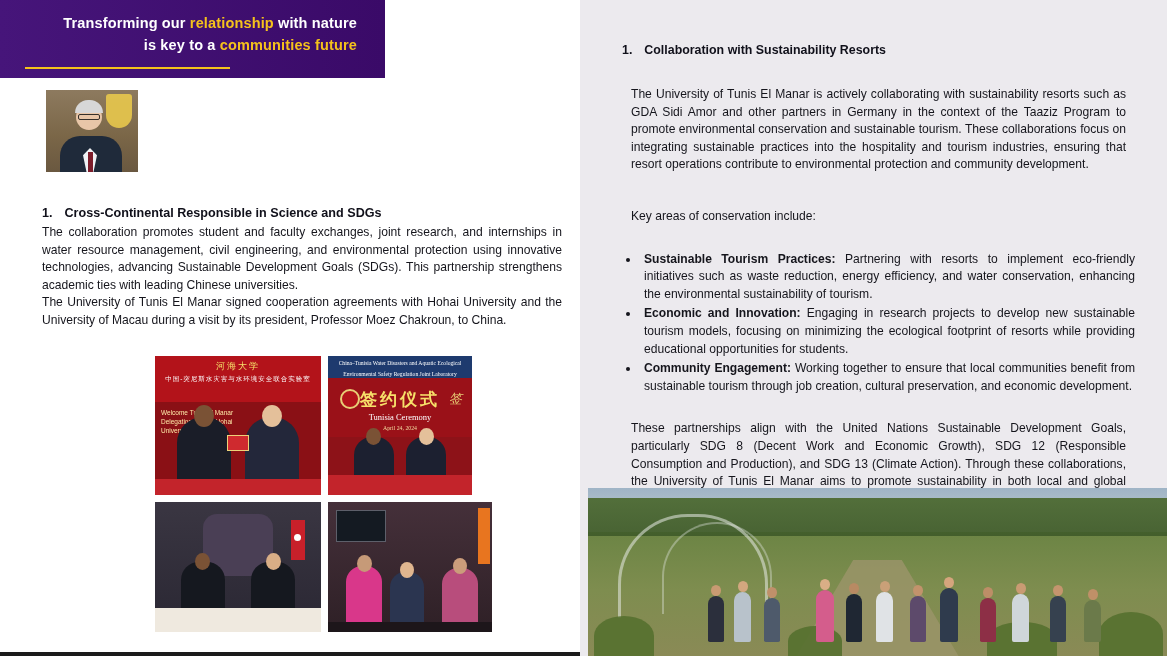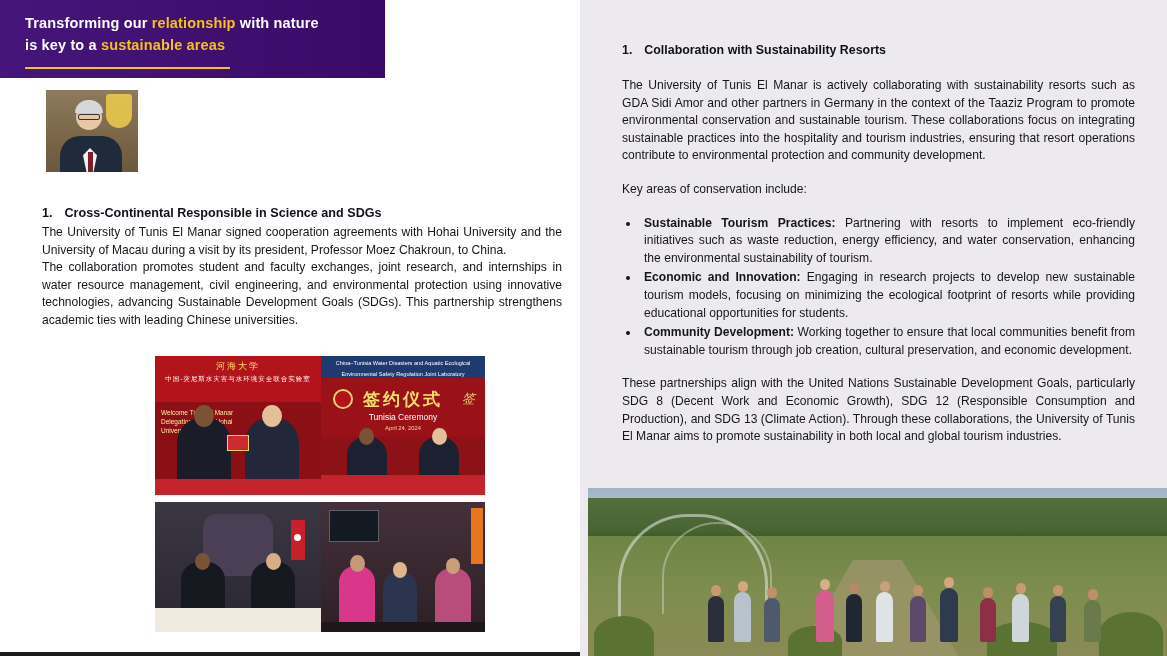--- a/index.html
+++ b/index.html
@@ -25,21 +25,22 @@
     padding: 0;
   }
 
   .title-banner {
     position: absolute;
     left: 0; top: 0;
     width: 385px; height: 78px;
     background: #3b0a6b;
     background: linear-gradient(90deg,#46157a 0%,#3a0a68 100%);
     color: #ffffff;
-    padding: 12px 16px 0 25px;
+    padding: 12px 28px 0 25px;
+    text-align: right;
   }
   .title-banner .tline {
     font-size: 14.5px;
     font-weight: bold;
     line-height: 22px;
     letter-spacing: .15px;
   }
   .title-banner .hl { color: #f5c21b; }
   .title-rule {
     position: absolute;
@@ -152,28 +153,28 @@
   }
   .left-body p { margin: 0 0 0 0; }
   .left-body p + p { margin-top: 0px; }
 
   
   .photo-grid {
     position: absolute;
     left: 155px; top: 356px;
     width: 337px;
   }
-  .pg-row { display: flex; margin-bottom: 7px; }
+  .pg-row { display: flex; gap: 7px; margin-bottom: 7px; }
   .ph {
     position: relative;
     overflow: hidden;
     border: 0;
   }
   .ph-1 { width: 166px; height: 139px; background: #8a1015; }
-  .ph-2 { width: 164px; height: 139px; background: #9a1118; }
+  .ph-2 { width: 144px; height: 139px; background: #9a1118; font-family: Liberation Serif, serif; }
   .ph-3 { width: 166px; height: 130px; background: #2c2b36; }
   .ph-4 { width: 164px; height: 130px; background: #3d2a30; }
 
   
   .ph-1 .banner {
     position: absolute; left: 0; top: 0; right: 0; height: 46px;
     background: #b3131a;
   }
   .ph-1 .cn {
     position: absolute; left: 50%; top: 4px; transform: translateX(-50%);
@@ -342,21 +343,21 @@
   .right-heading {
     position: absolute; left: 42px; top: 43px; width: 510px;
     font-size: 12.4px; font-weight: bold; color: #10101a;
   }
   .right-heading .num { margin-right: 12px; }
   .right-body {
     position: absolute; left: 42px; top: 60px; width: 513px;
     font-size: 12.1px; line-height: 17.6px; color: #15151c;
     text-align: justify;
   }
-  .right-body p { margin: 0; }
+  .right-body p { margin: 9px; }
   .right-body .gap { height: 16px; }
   .bullets { margin: 0; padding: 0 0 0 18px; }
   .bullets li {
     margin: 0 0 0 0; padding: 0 0 0 4px;
     text-align: justify;
   }
   .bullets li + li { margin-top: 2px; }
   .bullets b { font-weight: bold; }
 
   .right-photo {
@@ -417,21 +418,21 @@
 
 <div class="page">
 
   <div class="left-col">
 
     <div class="title-banner">
       <div class="tline">
         <span>Transforming our </span><span class="hl">relationship</span><span> with nature</span>
       </div>
       <div class="tline">
-        <span>is key to a </span><span class="hl">sustainable areas</span>
+        <span>is key to a </span><span class="hl">communities future</span>
       </div>
       <div class="title-rule"></div>
     </div>
 
     <div class="profile">
       <div class="portrait">
         <div class="wall"></div>
         <div class="crest"></div>
         <div class="body"></div>
         <div class="shirt"></div>
@@ -440,22 +441,22 @@
         <div class="hair"></div>
         <div class="glasses"></div>
       </div>
     </div>
 
     <div class="sec-heading">
       <span class="num">1.</span><span>Cross-Continental Responsible in Science and SDGs</span>
     </div>
 
     <div class="left-body">
+      <p>The collaboration promotes student and faculty exchanges, joint research, and internships in water resource management, civil engineering, and environmental protection using innovative technologies, advancing Sustainable Development Goals (SDGs). This partnership strengthens academic ties with leading Chinese universities.</p>
       <p>The University of Tunis El Manar signed cooperation agreements with Hohai University and the University of Macau during a visit by its president, Professor Moez Chakroun, to China.</p>
-      <p>The collaboration promotes student and faculty exchanges, joint research, and internships in water resource management, civil engineering, and environmental protection using innovative technologies, advancing Sustainable Development Goals (SDGs). This partnership strengthens academic ties with leading Chinese universities.</p>
     </div>
 
     <div class="photo-grid">
       <div class="pg-row">
 
         <div class="ph ph-1">
           <div class="banner"></div>
           <div class="cn">河海大学</div>
           <div class="cn2">中国-突尼斯水灾害与水环境安全联合实验室</div>
           <div class="welcome">Welcome Tunis El Manar Delegation visiting Hohai University</div>
@@ -526,21 +527,21 @@
 
     <div class="right-body">
       <div style="height:17px"></div>
       <p>The University of Tunis El Manar is actively collaborating with sustainability resorts such as GDA Sidi Amor and other partners in Germany in the context of the Taaziz Program  to promote environmental conservation and sustainable tourism. These collaborations focus on integrating sustainable practices into the hospitality and tourism industries, ensuring that resort operations contribute to environmental protection and community development.</p>
       <div class="gap"></div>
       <p>Key areas of conservation include:</p>
       <div class="gap"></div>
       <ul class="bullets">
         <li><b>Sustainable Tourism Practices:</b><span> Partnering with resorts to implement eco-friendly initiatives such as waste reduction, energy efficiency, and water conservation, enhancing the environmental sustainability of tourism.</span></li>
         <li><b>Economic and Innovation:</b><span> Engaging in research projects to develop new sustainable tourism models, focusing on minimizing the ecological footprint of resorts while providing educational opportunities for students.</span></li>
-        <li><b>Community Development:</b><span> Working together to ensure that local communities benefit from sustainable tourism through job creation, cultural preservation, and economic development.</span></li>
+        <li><b>Community Engagement:</b><span> Working together to ensure that local communities benefit from sustainable tourism through job creation, cultural preservation, and economic development.</span></li>
       </ul>
       <div class="gap"></div>
       <p>These partnerships align with the United Nations Sustainable Development Goals, particularly SDG 8 (Decent Work and Economic Growth), SDG 12 (Responsible Consumption and Production), and SDG 13 (Climate Action). Through these collaborations, the University of Tunis El Manar aims to promote sustainability in both local and global tourism industries.</p>
     </div>
   </div>
 
   <div class="right-photo">
     <div class="rp-sky"></div>
     <div class="rp-trees"></div>
     <div class="rp-ground"></div>

